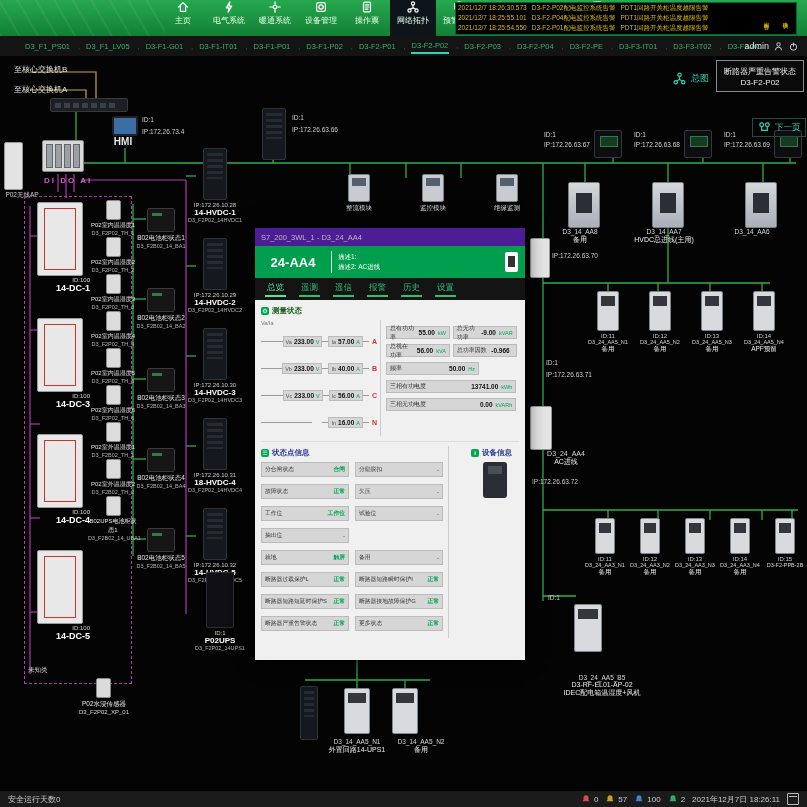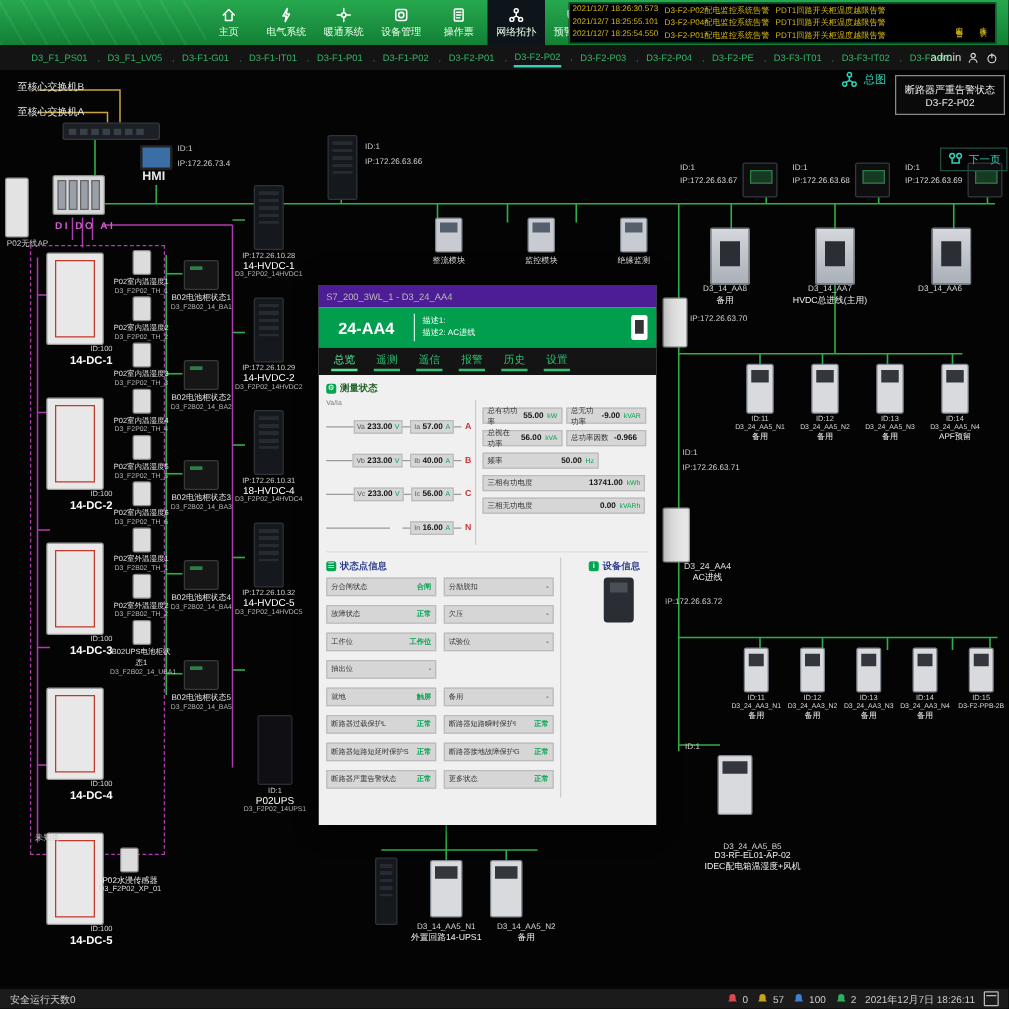--- a/index.html
+++ b/index.html
@@ -1,21 +1,21 @@
 <!DOCTYPE html>
 <html><head>
 <meta charset="utf-8">
 <style>
 html,body{margin:0;padding:0;width:807px;height:807px;background:#000;font-family:"Liberation Sans","DejaVu Sans",sans-serif;overflow:hidden}
 .screen{position:relative;width:807px;height:807px;background:#030303}
 
 .topbar{position:absolute;left:0;top:0;width:807px;height:36px;background:linear-gradient(180deg,#27a84f,#128034);border-bottom:1px solid #0a5c24}
 .brand{position:absolute;left:0;top:0;width:165px;height:36px;background:repeating-linear-gradient(60deg,rgba(255,255,255,.06) 0 2px,transparent 2px 16px)}
 .navrow{position:absolute;left:160px;top:0;height:36px;display:flex}
-.nav-item{display:flex;flex-direction:column;align-items:center;justify-content:center;width:46px;height:36px;color:#eaffea;font-size:8px;gap:1px;cursor:pointer}
+.nav-item{display:flex;flex-direction:column;align-items:center;width:46px;height:36px;color:#eaffea;font-size:8px;gap:1px;cursor:pointer}
 .nav-item.active{background:#0d141a}
 .nav-item svg{width:14px;height:14px;stroke:#fff;fill:none;stroke-width:1.4;stroke-linecap:round;stroke-linejoin:round}
 
 .alarm-panel{position:absolute;left:455px;top:2px;width:340px;height:31px;background:#000;border:1px solid #063;display:flex;z-index:3}
 .alarm-rows{flex:1;display:flex;flex-direction:column;justify-content:space-around;overflow:hidden;padding:1px 2px}
 .alarm-row{display:flex;gap:5px;white-space:nowrap;font-size:6.5px;color:#d8b912;cursor:pointer}
 .alarm-side{width:38px;display:flex;justify-content:space-around;align-items:center}
 .alarm-side span{writing-mode:vertical-rl;font-size:5.5px;color:#d8b912;letter-spacing:1px}
 
 .subnav{position:absolute;left:0;top:36px;width:807px;height:20px;background:#141414;display:flex;align-items:center;padding-left:24px;box-sizing:border-box}
@@ -64,39 +64,39 @@
 .sensor-item{height:37px;text-align:center;cursor:pointer}
 .sensor-name{font-size:6px;color:#e4e4e4;margin-top:1px}
 .sensor-code{font-size:5.5px;color:#b5b5b5}
 .bat-col{position:absolute;left:134px;top:152px;width:54px}
 .bat-item{height:80px;text-align:center;cursor:pointer}
 .bat-name{font-size:6.5px;color:#e4e4e4;margin-top:2px}
 .bat-code{font-size:5.5px;color:#b5b5b5}
 .hvdc-col{position:absolute;left:184px;top:92px;width:62px}
 .hvdc-item{height:90px;text-align:center;cursor:pointer}
 .hvdc-ip{font-size:6px;color:#cfcfcf;margin-top:2px}
-.hvdc-name{font-size:8px;color:#fff;font-weight:normal}
+.hvdc-name{font-size:8px;color:#fff;font-weight:bold}
 .hvdc-code{font-size:5.5px;color:#b5b5b5}
 .ups-group{position:absolute;left:192px;top:516px;width:56px;text-align:center;cursor:pointer}
 .mid-col{position:absolute;left:330px;top:118px;display:flex;gap:16px}
 .mid-item{width:58px;text-align:center}
 .mid-label{font-size:6.5px;color:#dadada;margin-top:2px}
 .meters-row{position:absolute;left:544px;top:74px;display:flex;gap:6px}
 .meter-group{display:flex;gap:4px;width:84px;cursor:pointer}
 .meter-texts{font-size:6.5px;color:#d8d8d8;line-height:1.5}
 .inc-label{position:absolute;text-align:center;color:#e6e6e6}
 .inc-code{font-size:6.5px;color:#d9d9d9}
 .inc-desc{font-size:7px;color:#f0f0f0}
 .feeder-row{position:absolute;display:flex}
 .feeder{text-align:center;cursor:pointer}
 .f-id{font-size:6px;color:#cfcfcf;margin-top:2px}
 .f-code{font-size:5.5px;color:#d9d9d9}
 .f-desc{font-size:6.5px;color:#f0f0f0}
 
-.zongtu{position:absolute;left:672px;top:0;display:flex;align-items:center;gap:4px;color:#2fd3b8;font-size:9px;cursor:pointer}
+.zongtu{position:absolute;left:672px;top:15px;display:flex;align-items:center;gap:4px;color:#2fd3b8;font-size:9px;cursor:pointer}
 .zongtu svg,.nextbtn svg{width:15px;height:15px;stroke:#2fd3b8;fill:none;stroke-width:1.3}
 .roombox{position:absolute;left:716px;top:4px;width:86px;height:30px;border:1px solid #8a8a8a;background:#0a0a0a;color:#efefef;font-size:8px;text-align:center;display:flex;flex-direction:column;justify-content:center;gap:1px}
 .nextbtn{position:absolute;left:752px;top:62px;display:flex;align-items:center;gap:3px;color:#2fd3b8;font-size:8.5px;border:1px solid #1d4f43;padding:1px 4px;cursor:pointer}
 
 .dialog{position:absolute;left:255px;top:172px;width:270px;height:432px;background:#f0f0f0;box-shadow:0 0 18px rgba(0,0,0,.75);z-index:6;font-family:"Liberation Sans","DejaVu Sans",sans-serif}
 .dlg-title{height:18px;background:#4c1d95;color:#b9b9b9;font-size:7.5px;display:flex;align-items:center;padding:0 6px}
 .dlg-head{height:32px;background:#009e4d;display:flex;align-items:center;color:#fff}
 .dlg-name{width:76px;text-align:center;font-size:13px;font-weight:bold}
 .dlg-div{width:1px;height:22px;background:rgba(255,255,255,.8)}
 .dlg-desc{flex:1;font-size:6.5px;padding-left:6px;line-height:1.6}
@@ -390,25 +390,20 @@
     <div class="dc-col">
 
     <div class="dc-item">
         <div class="cab"></div>
         <div class="dc-id">ID:100</div>
         <div class="dc-name">14-DC-1</div>
       </div>
         <div class="dc-item">
         <div class="cab"></div>
         <div class="dc-id">ID:100</div>
-        <div class="dc-name">14-DC-2</div>
-      </div>
-        <div class="dc-item">
-        <div class="cab"></div>
-        <div class="dc-id">ID:100</div>
         <div class="dc-name">14-DC-3</div>
       </div>
         <div class="dc-item">
         <div class="cab"></div>
         <div class="dc-id">ID:100</div>
         <div class="dc-name">14-DC-4</div>
       </div>
         <div class="dc-item">
         <div class="cab"></div>
         <div class="dc-id">ID:100</div>
@@ -500,20 +495,26 @@
         <div class="rack-dev"></div>
         <div class="hvdc-ip">IP:172.26.10.28</div>
         <div class="hvdc-name">14-HVDC-1</div>
         <div class="hvdc-code">D3_F2P02_14HVDC1</div>
       </div>
         <div class="hvdc-item">
         <div class="rack-dev"></div>
         <div class="hvdc-ip">IP:172.26.10.29</div>
         <div class="hvdc-name">14-HVDC-2</div>
         <div class="hvdc-code">D3_F2P02_14HVDC2</div>
+      </div>
+        <div class="hvdc-item">
+        <div class="rack-dev"></div>
+        <div class="hvdc-ip">IP:172.26.10.30</div>
+        <div class="hvdc-name">14-HVDC-3</div>
+        <div class="hvdc-code">D3_F2P02_14HVDC3</div>
       </div>
         <div class="hvdc-item">
         <div class="rack-dev"></div>
         <div class="hvdc-ip">IP:172.26.10.31</div>
         <div class="hvdc-name">18-HVDC-4</div>
         <div class="hvdc-code">D3_F2P02_14HVDC4</div>
       </div>
         <div class="hvdc-item">
         <div class="rack-dev"></div>
         <div class="hvdc-ip">IP:172.26.10.32</div>

